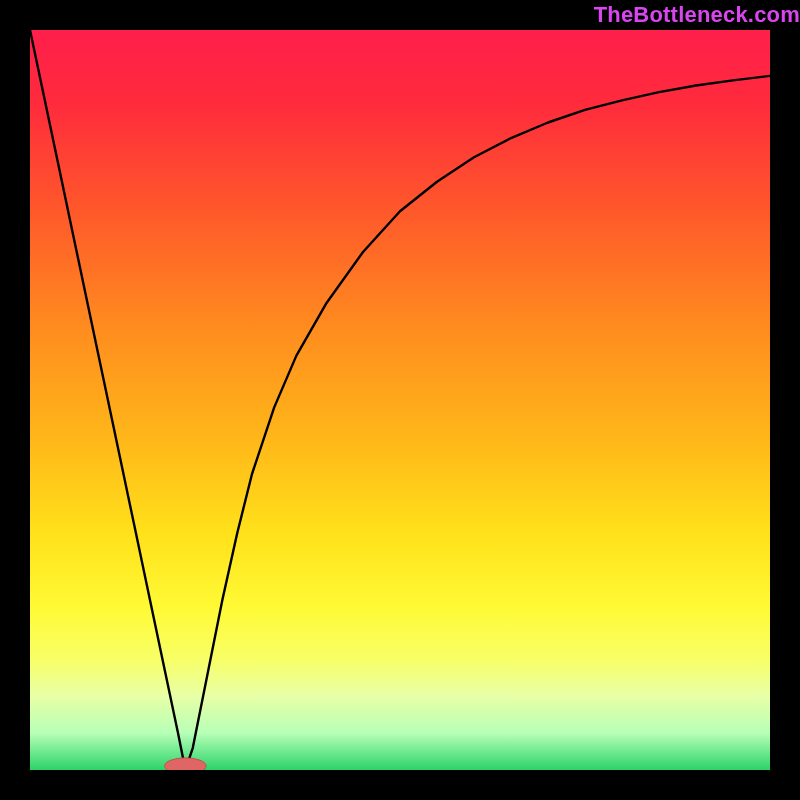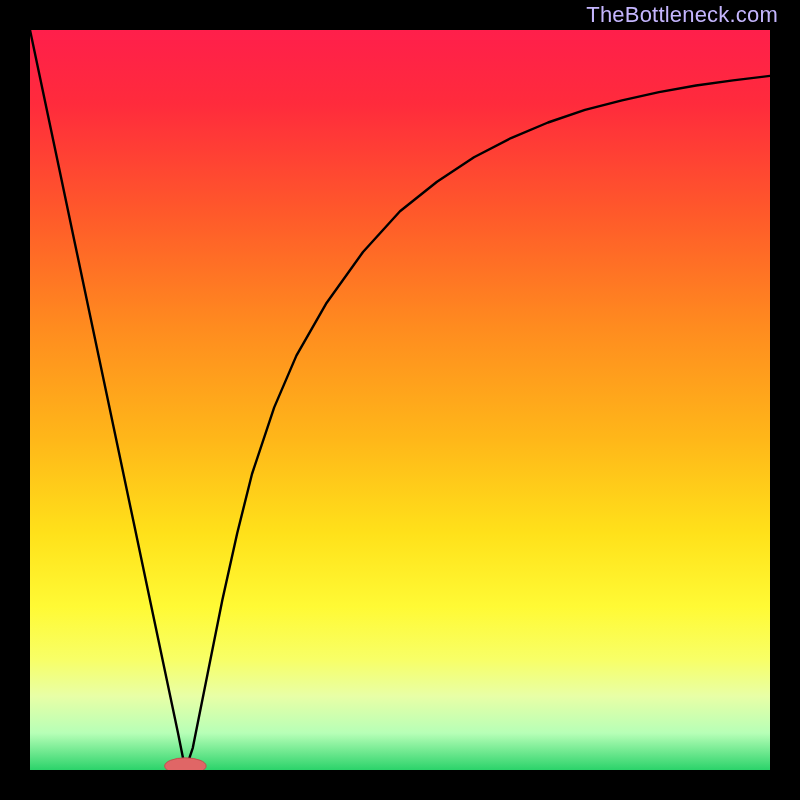--- a/index.html
+++ b/index.html
@@ -21,24 +21,24 @@
     position: absolute;
     left: 30px;
     top: 30px;
     width: 740px;
     height: 740px;
     
   }
   .watermark {
     position: absolute;
     top: 2px;
-    right: 22px;
-    color: #c4b5fd;
+    right: 0;
+    color: #d946ef;
     font-size: 22px;
-    font-weight: 400;
+    font-weight: 700;
     letter-spacing: 0.2px;
     font-family: Arial, Helvetica, sans-serif;
   }
   svg {
     display: block;
   }
 </style>
 </head>
 <body>
 

